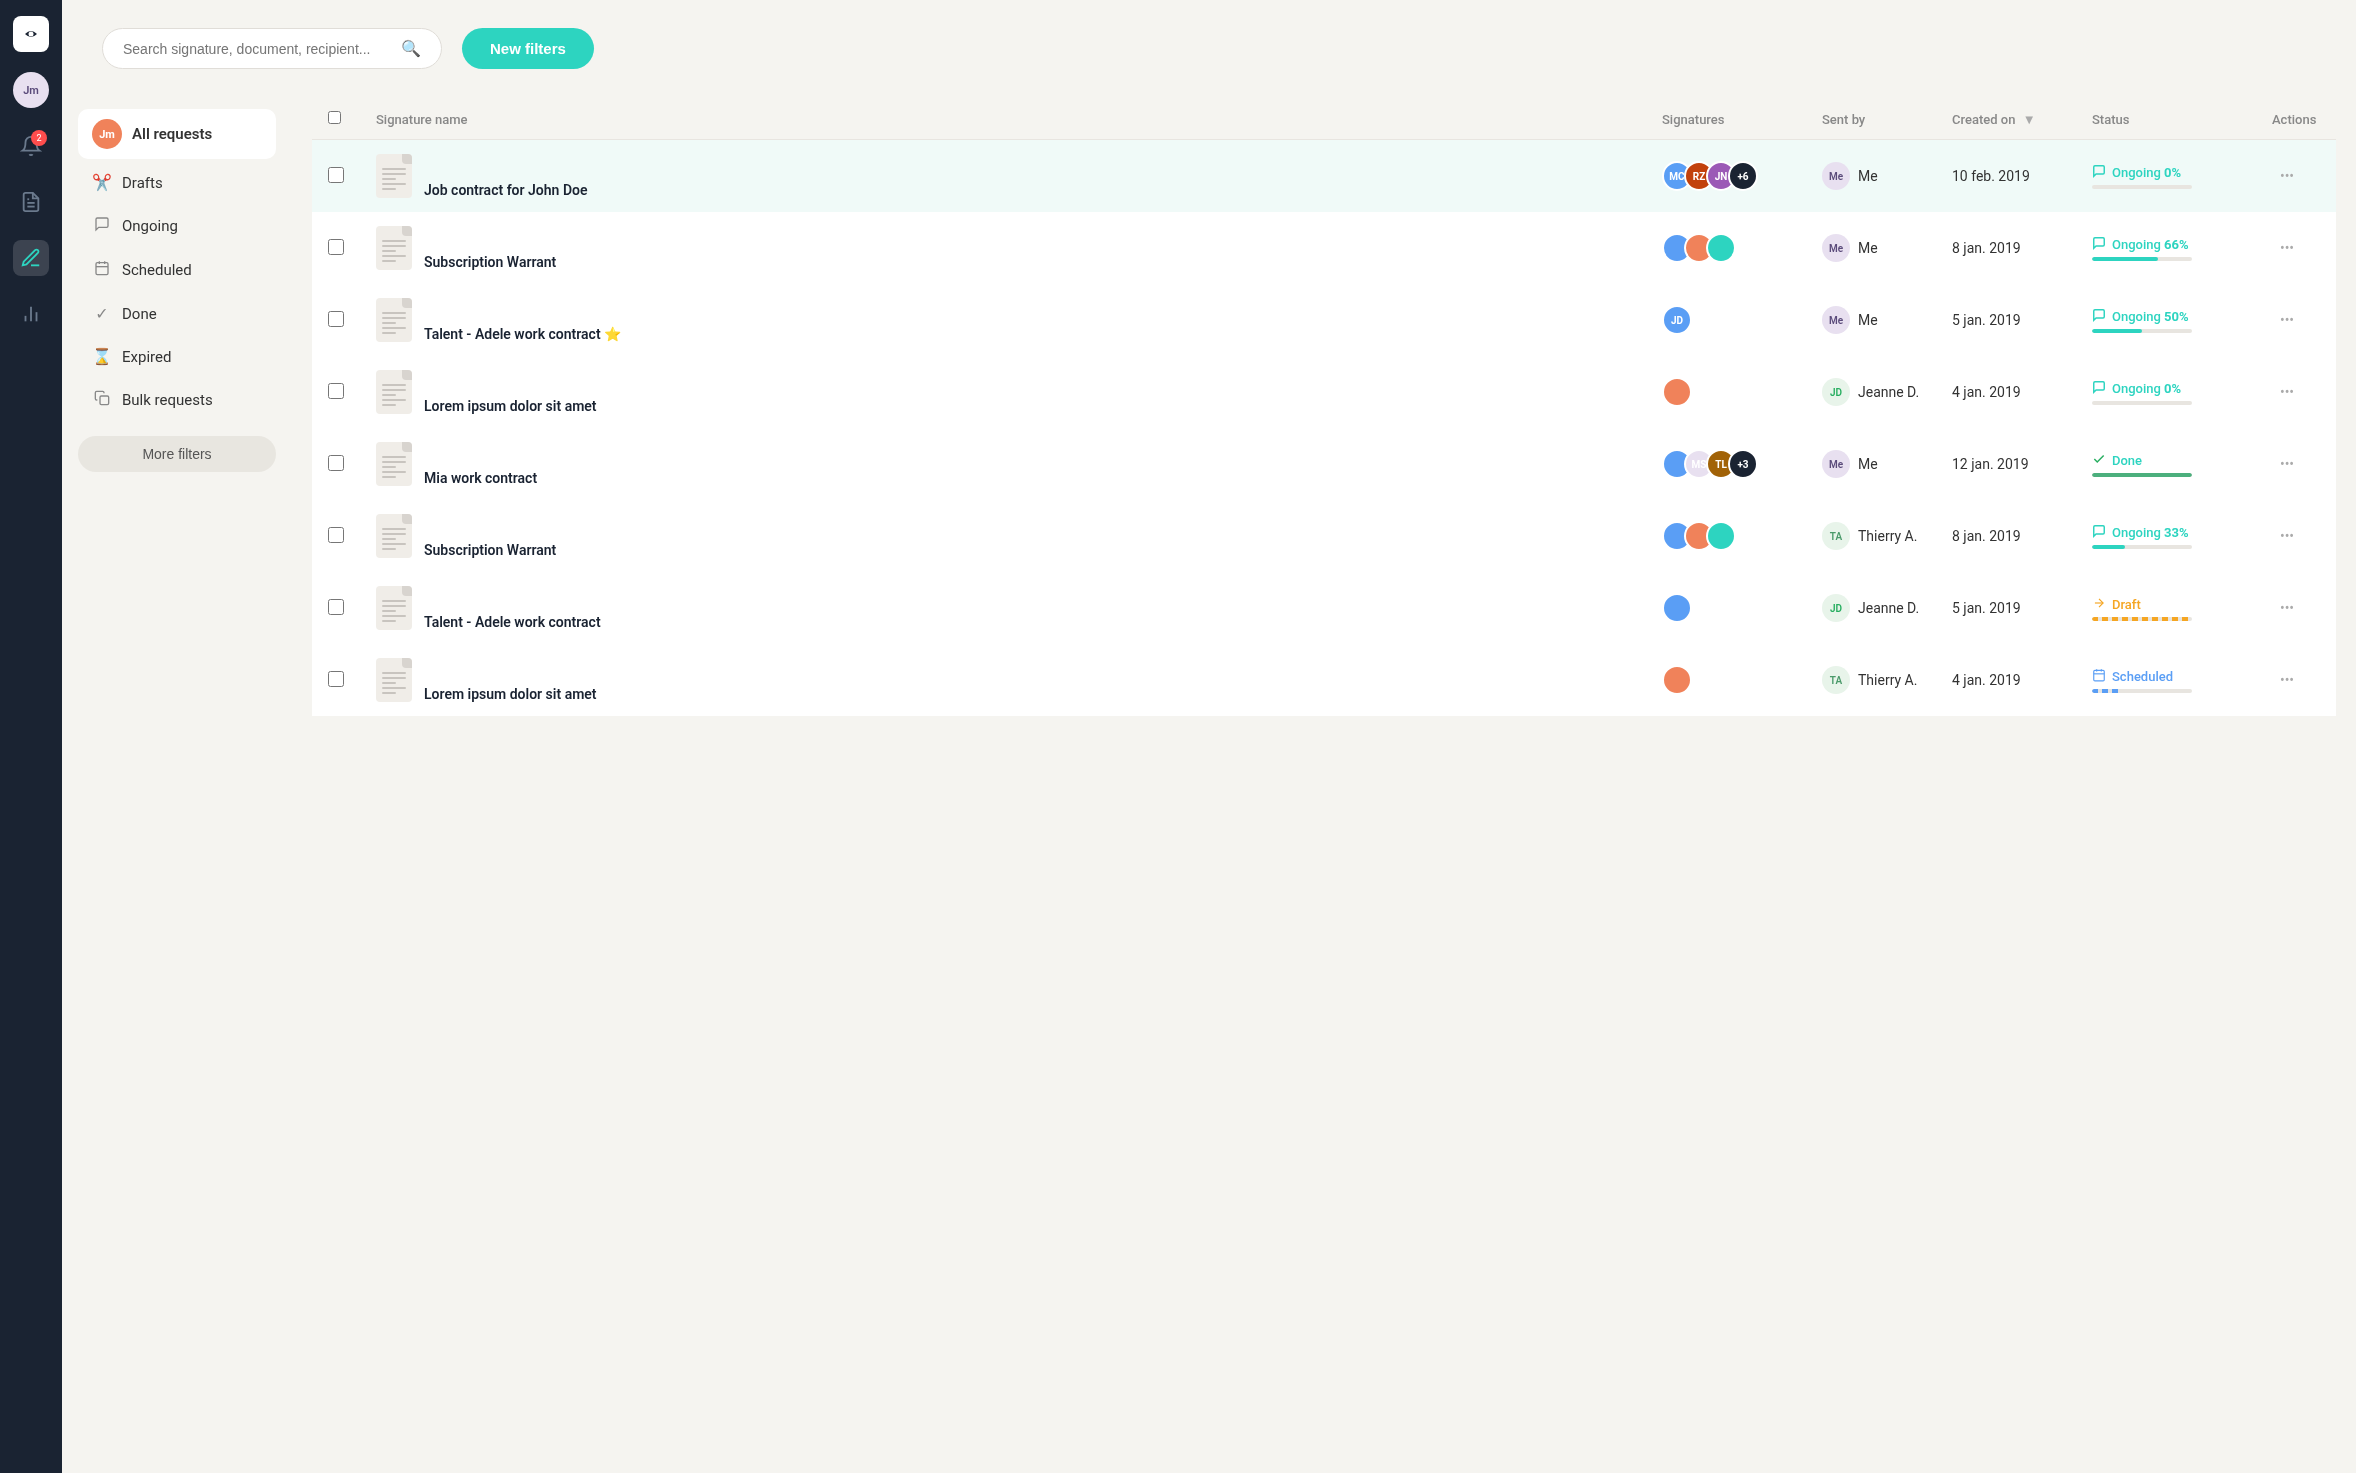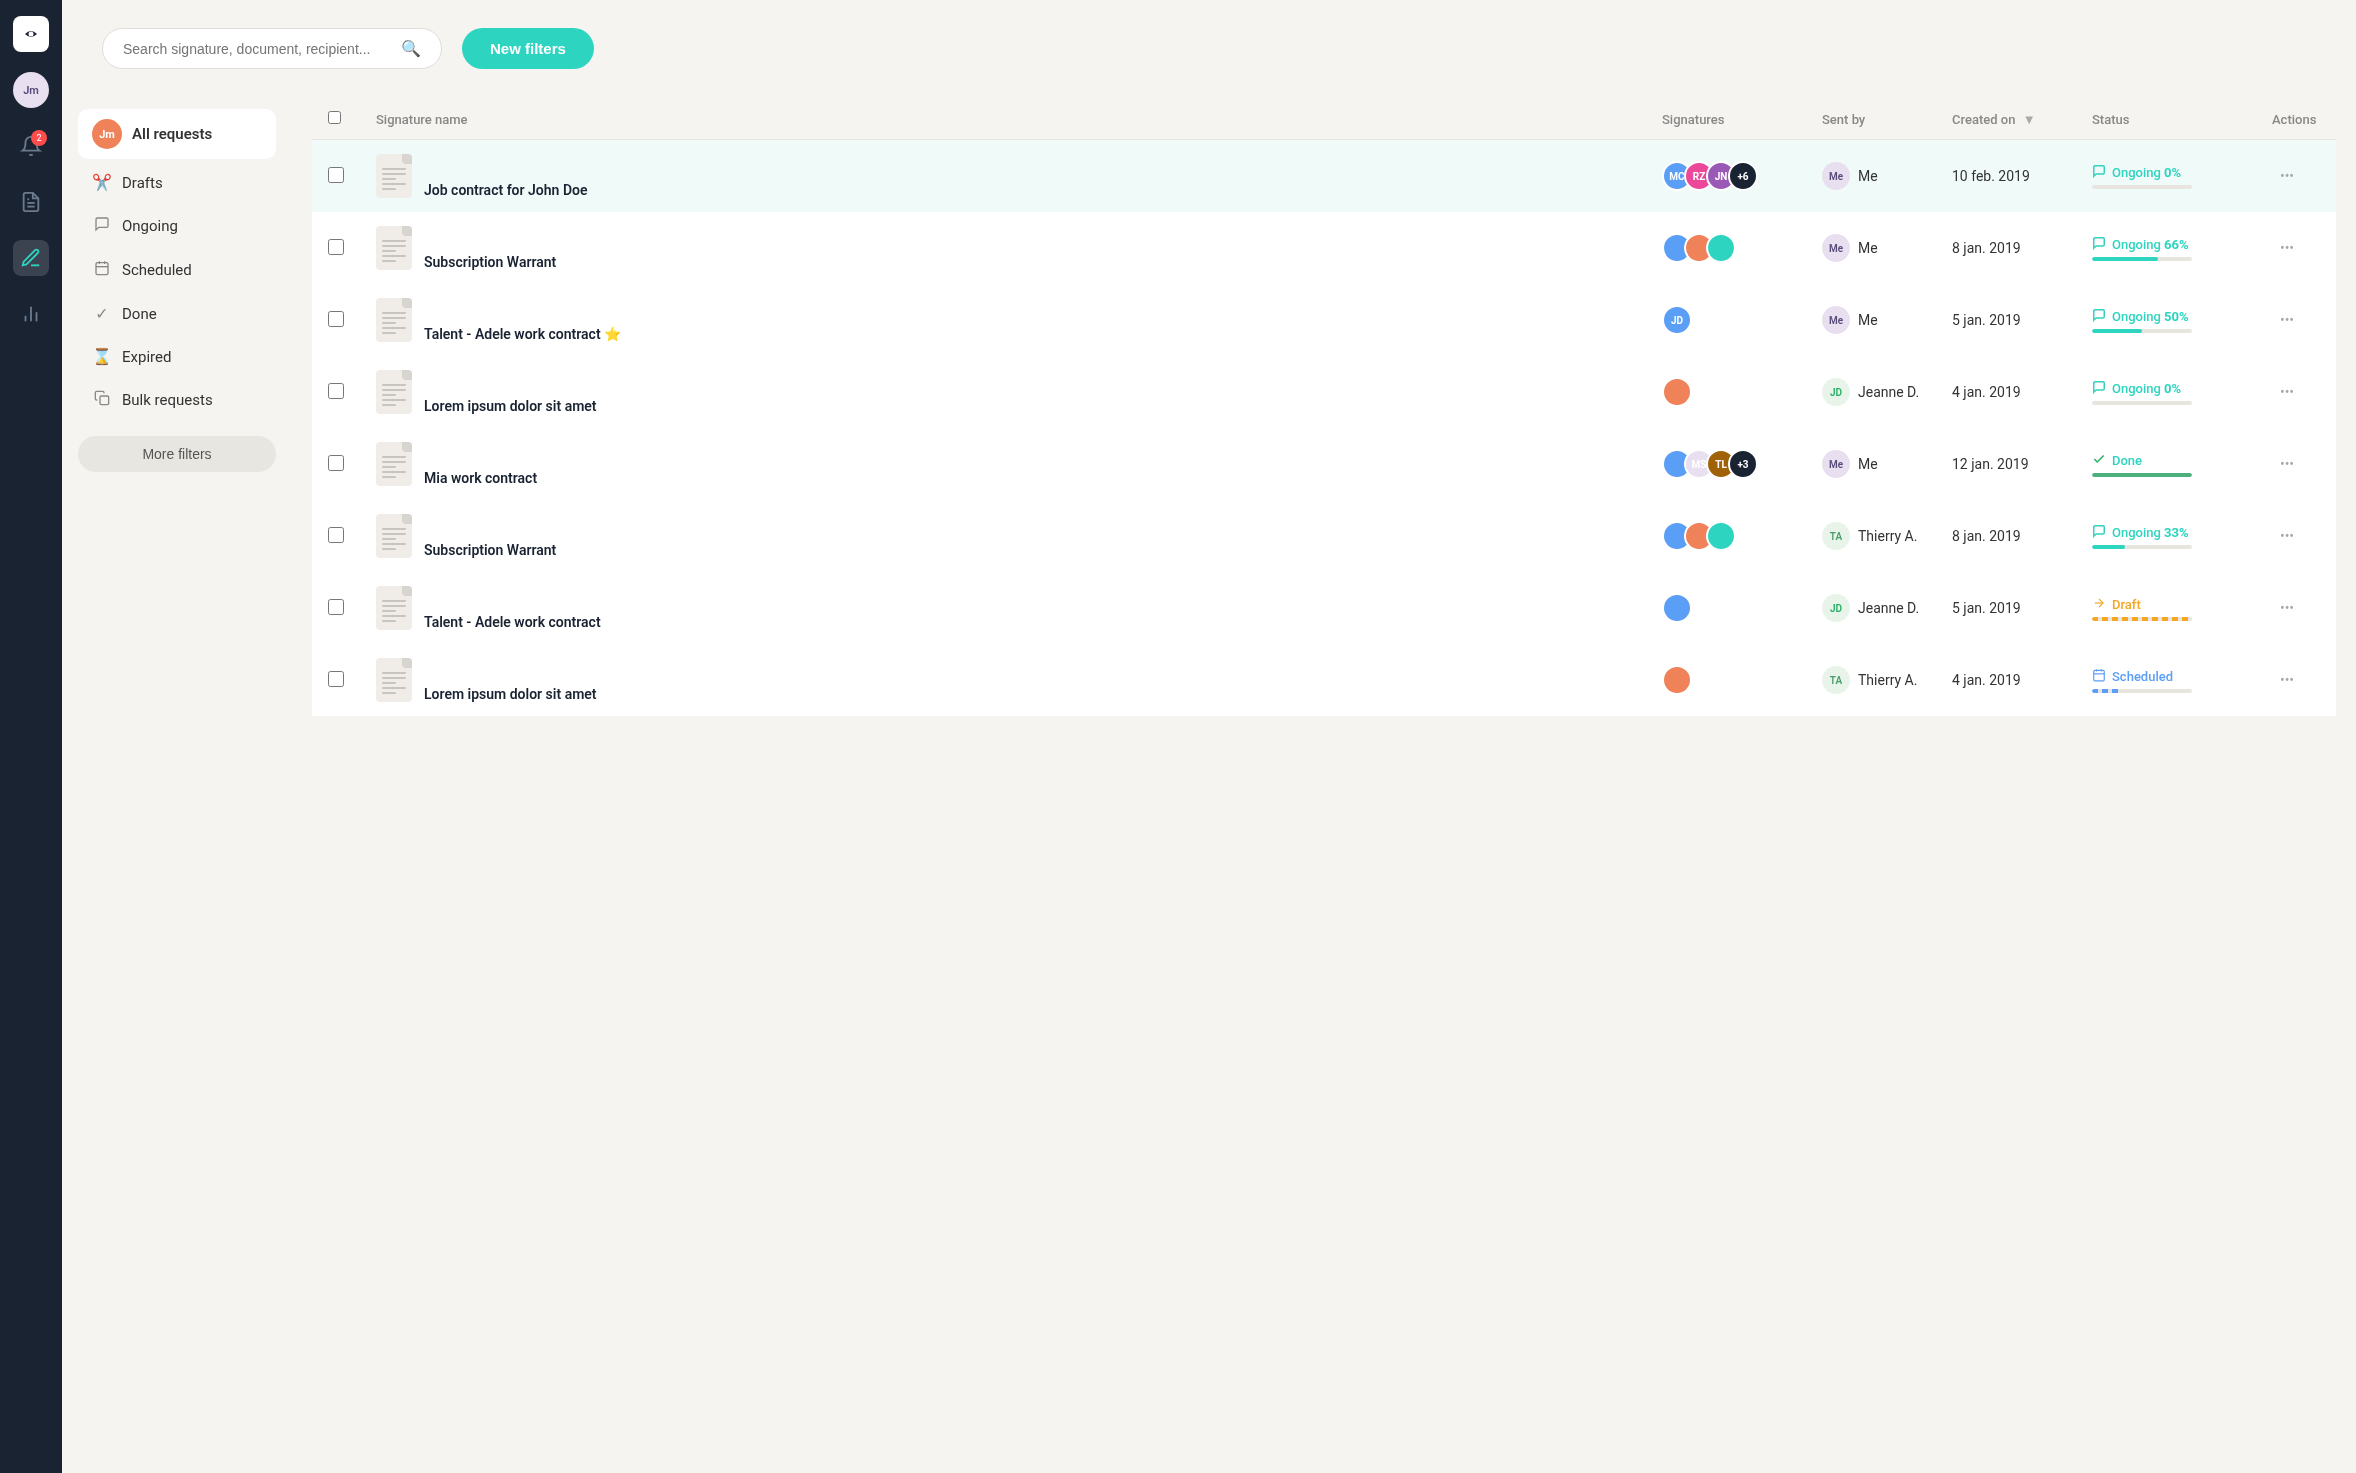--- a/index.html
+++ b/index.html
@@ -458,21 +458,21 @@
       <div class="doc-line"></div>
       <div class="doc-line short"></div>
     </div>
   </div>
         <span class="doc-name">Job contract for John Doe</span>
       </div>
     </td>
     <td>
       <div class="avatar-stack">
                   <div class="av" style="background:#5a9ef5; color:white;">MC</div>
-                  <div class="av" style="background:#ec4899; color:white;">RZ</div>
+                  <div class="av" style="background:#c2410c; color:white;">RZ</div>
                   <div class="av" style="background:#9b59b6; color:white;">JN</div>
                   <div class="av av-more" style="background:#1a2332; color:white;">+6</div>
                 </div>
     </td>
     <td>
       <div class="sender-cell">
         <div class="sender-av" style="background:#e8e0f0; color:#5a4a7a;">Me</div>
         <span>Me</span>
       </div>
     </td>

